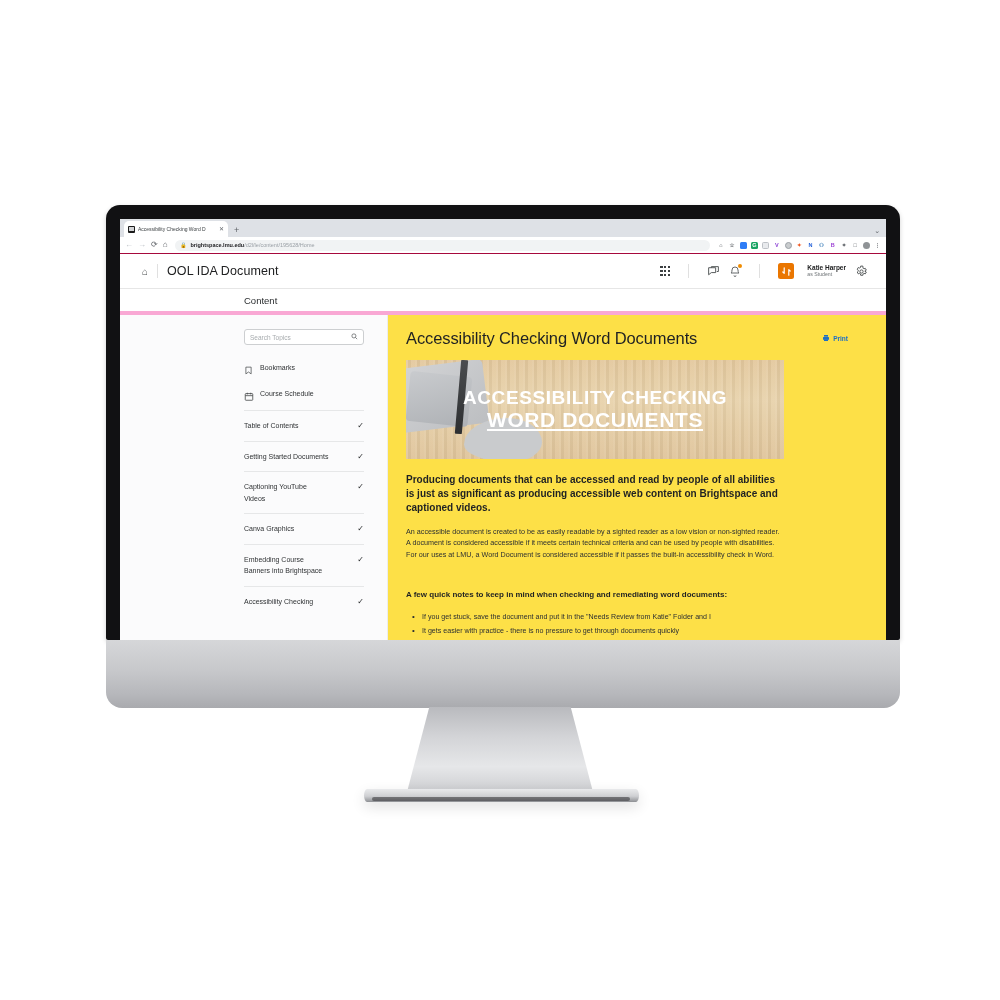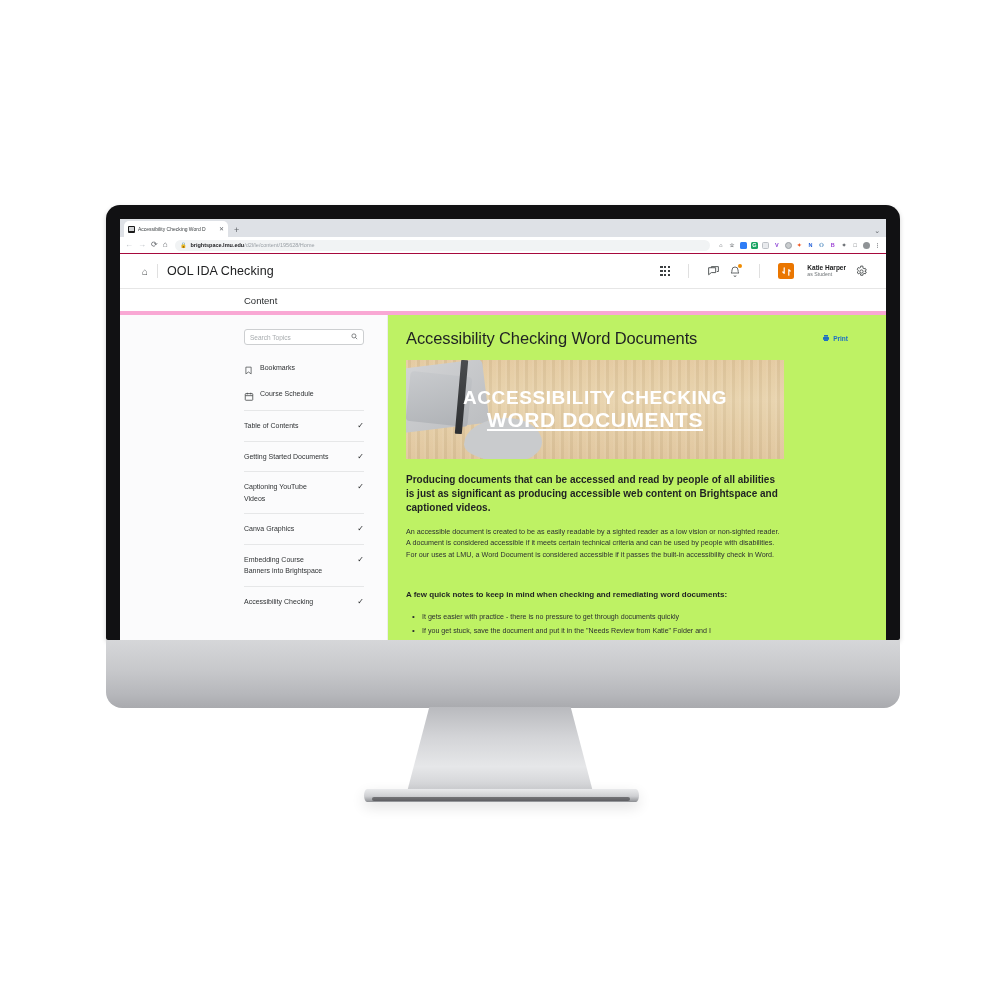--- a/index.html
+++ b/index.html
@@ -183,21 +183,21 @@
   #toc-list { margin-top: 4px; }
   .toc-item {
     display: flex; align-items: flex-start; justify-content: space-between;
     padding: 9px 0 9px 0; border-top: 1px solid #e6e7e8; gap: 6px;
   }
   .toc-item:first-child { border-top: 1px solid #e6e7e8; }
   .toc-label { font-size: 7px; color: #2f3234; line-height: 1.65; max-width: 86px; }
   .toc-check { font-size: 8px; color: #1f2123; flex: 0 0 auto; margin-top: 1px; }
 
   #bs-main {
-    flex: 1 1 auto; padding: 14px 24px 0 18px; background: #bef264;
+    flex: 1 1 auto; padding: 14px 24px 0 18px; background: #fde047;
     overflow: hidden;
   }
   #main-head { display: flex; align-items: center; gap: 10px; margin-bottom: 12px; }
   #page-title { font-size: 16.5px; color: #1f2123; font-weight: 400; letter-spacing: -.1px; }
   #print-btn { display: flex; align-items: center; gap: 3px; margin-left: auto; margin-right: 14px; }
   #print-label { font-size: 6.5px; color: #1d6fc4; font-weight: 700; }
   #print-icon { font-size: 8px; color: #1d6fc4; line-height: 1; }
 
   
   #banner {
@@ -304,21 +304,21 @@
           <span class="tb-ico" style="color:#5f6368">✦</span>
           <span class="tb-ico" style="color:#5f6368">□</span>
           <span class="tb-ico" style="background:#8f9396;border-radius:50%"></span>
           <span class="tb-ico" style="color:#5f6368">⋮</span>
         </div>
       </div>
 
       <div id="bs-navbar">
         <span id="bs-home-icon">⌂</span>
         <span class="nav-divider"></span>
-        <span id="bs-course-title">OOL IDA Checking</span>
+        <span id="bs-course-title">OOL IDA Document</span>
 
         <div id="bs-nav-right">
           <span class="bs-nav-ico">
             <span id="waffle-grid">
                 <i></i>
                 <i></i>
                 <i></i>
                 <i></i>
                 <i></i>
                 <i></i>
@@ -449,22 +449,22 @@
             <div id="banner-text">
               <span id="banner-line1">ACCESSIBILITY CHECKING</span>
               <span id="banner-line2">WORD DOCUMENTS</span>
             </div>
           </div>
 
           <p class="lead-para">Producing documents that can be accessed and read by people of all abilities is just as significant as producing accessible web content on Brightspace and captioned videos.</p>
           <p class="body-para">An accessible document is created to be as easily readable by a sighted reader as a low vision or non-sighted reader. A document is considered accessible if it meets certain technical criteria and can be used by people with disabilities. For our uses at LMU, a Word Document is considered accessible if it passes the built-in accessibility check in Word.</p>
           <p class="sub-head">A few quick notes to keep in mind when checking and remediating word documents:</p>
           <ul id="bullets">
+              <li>If you get stuck, save the document and put it in the "Needs Review from Katie" Folder and I</li>
               <li>It gets easier with practice - there is no pressure to get through documents quickly</li>
-              <li>If you get stuck, save the document and put it in the "Needs Review from Katie" Folder and I</li>
             </ul>
         </div>
       </div>
 
     </div>
   </div>
 
   <div id="monitor-chin"></div>
   <div id="monitor-stand-neck"></div>
   <div id="monitor-stand-base"></div>

